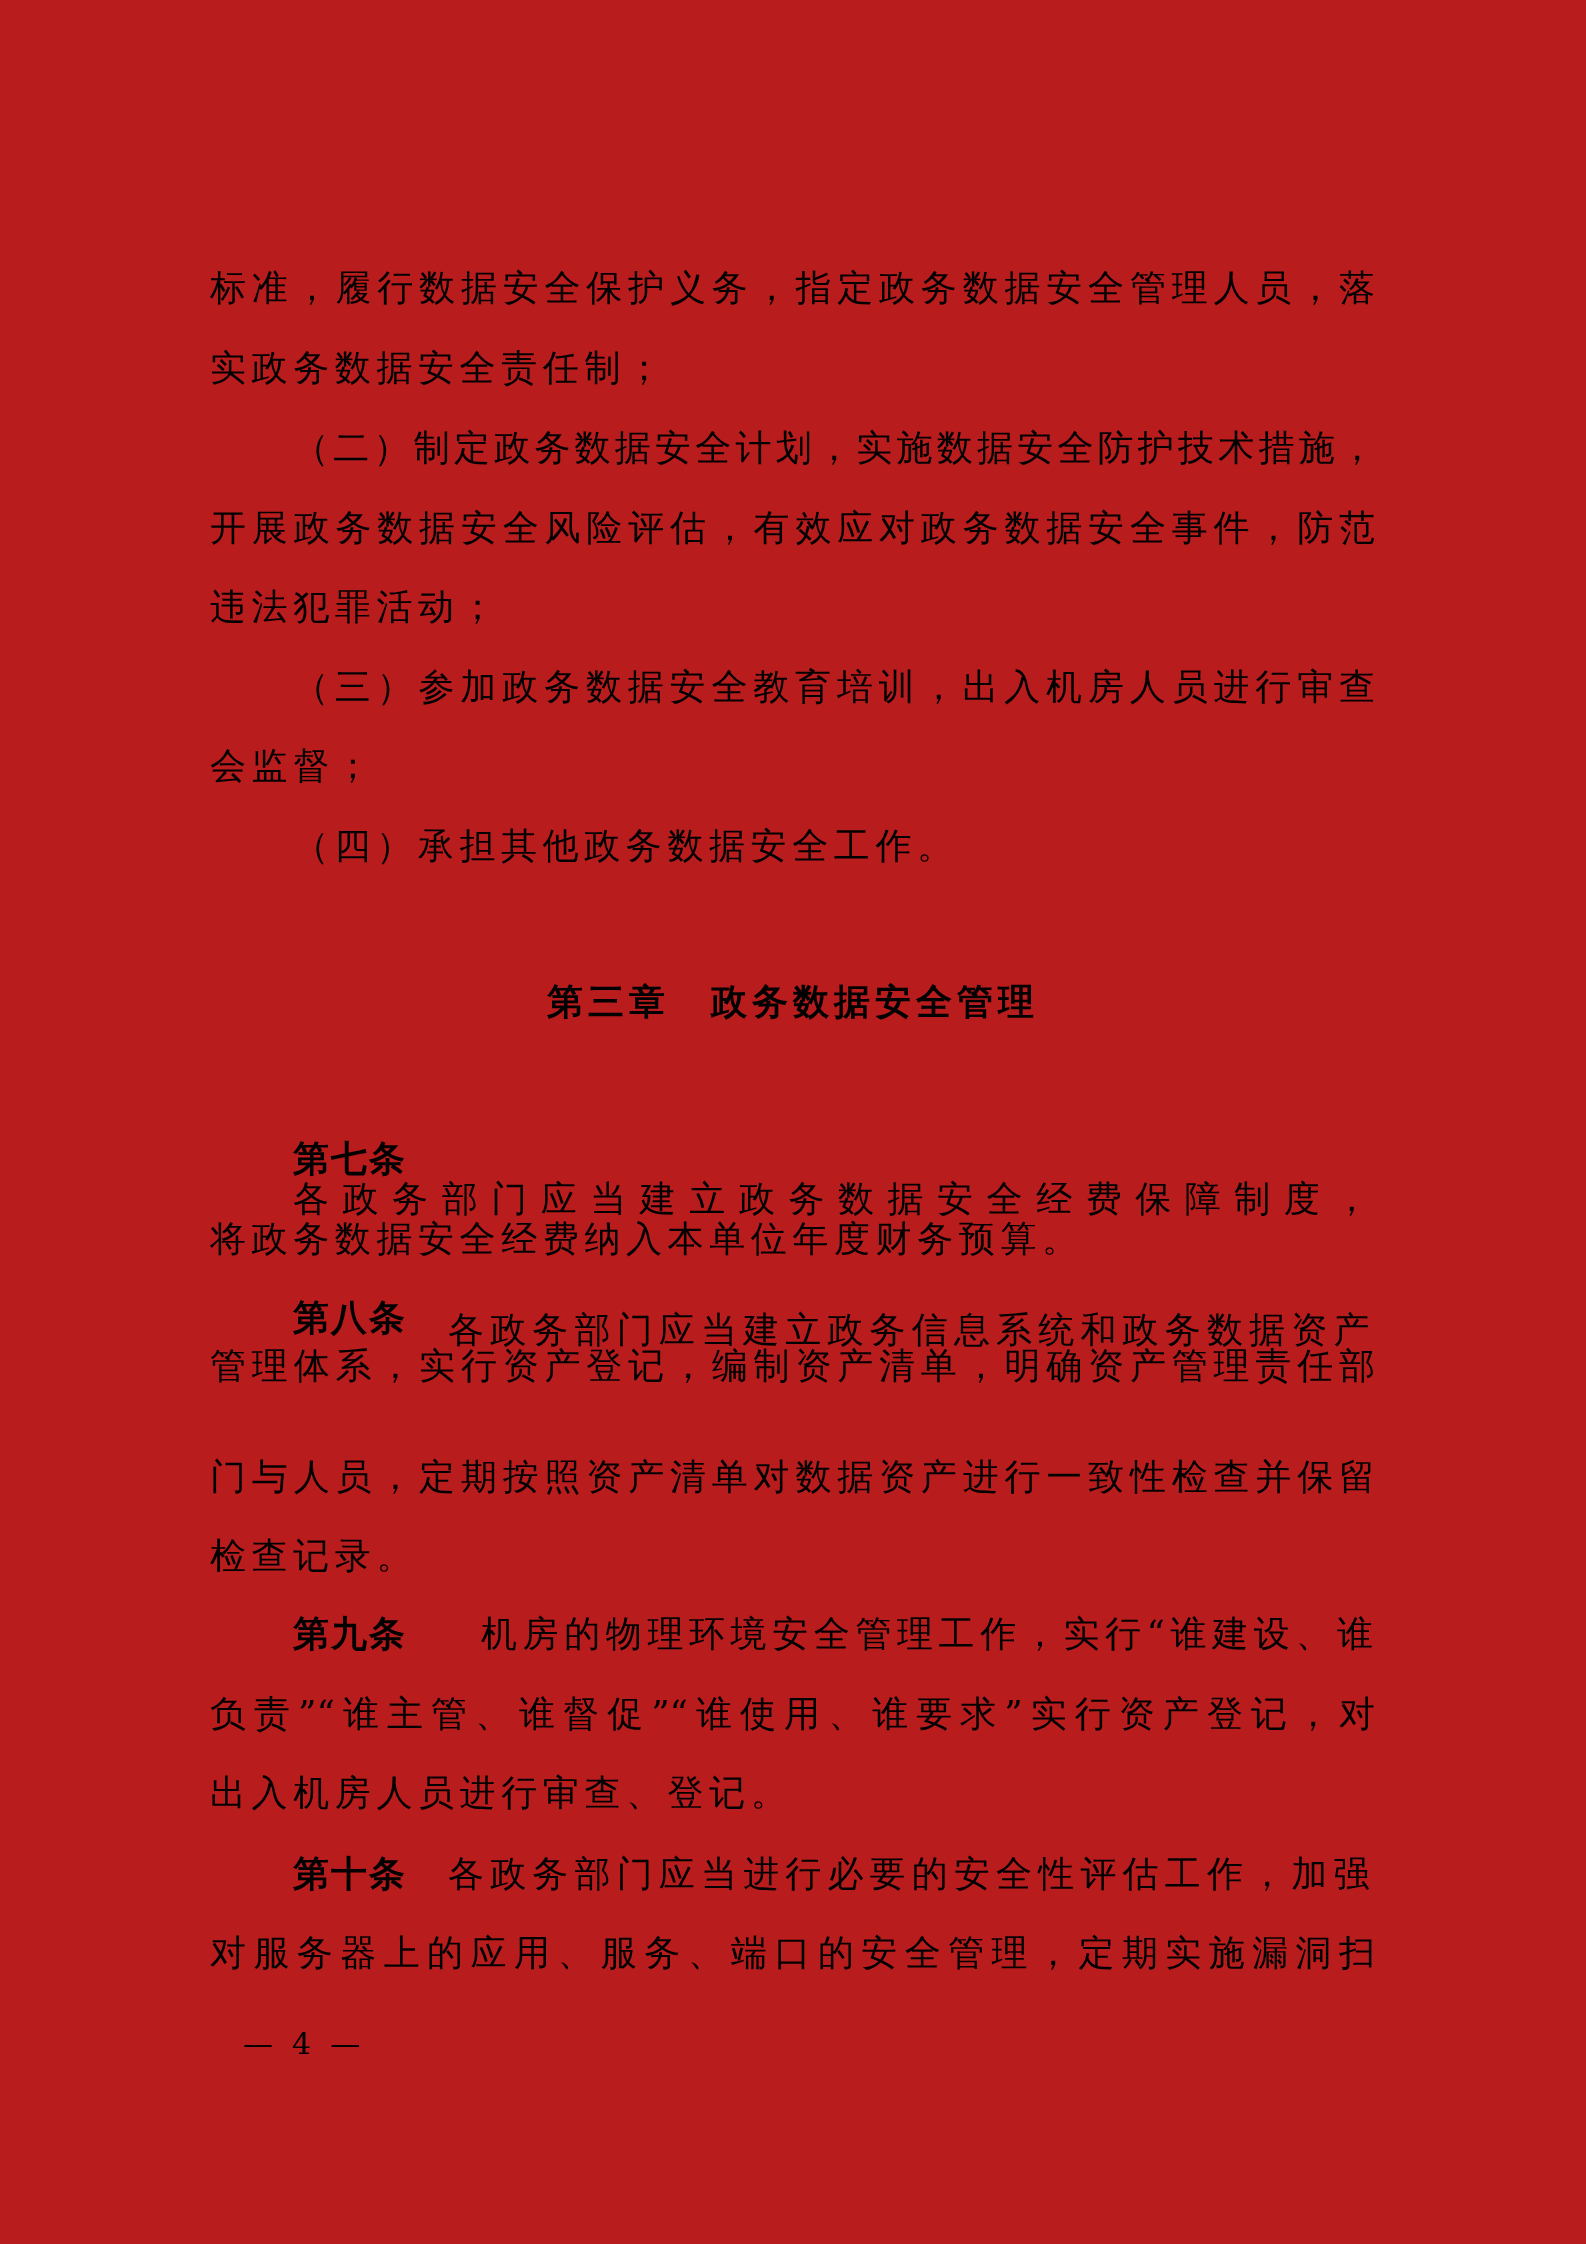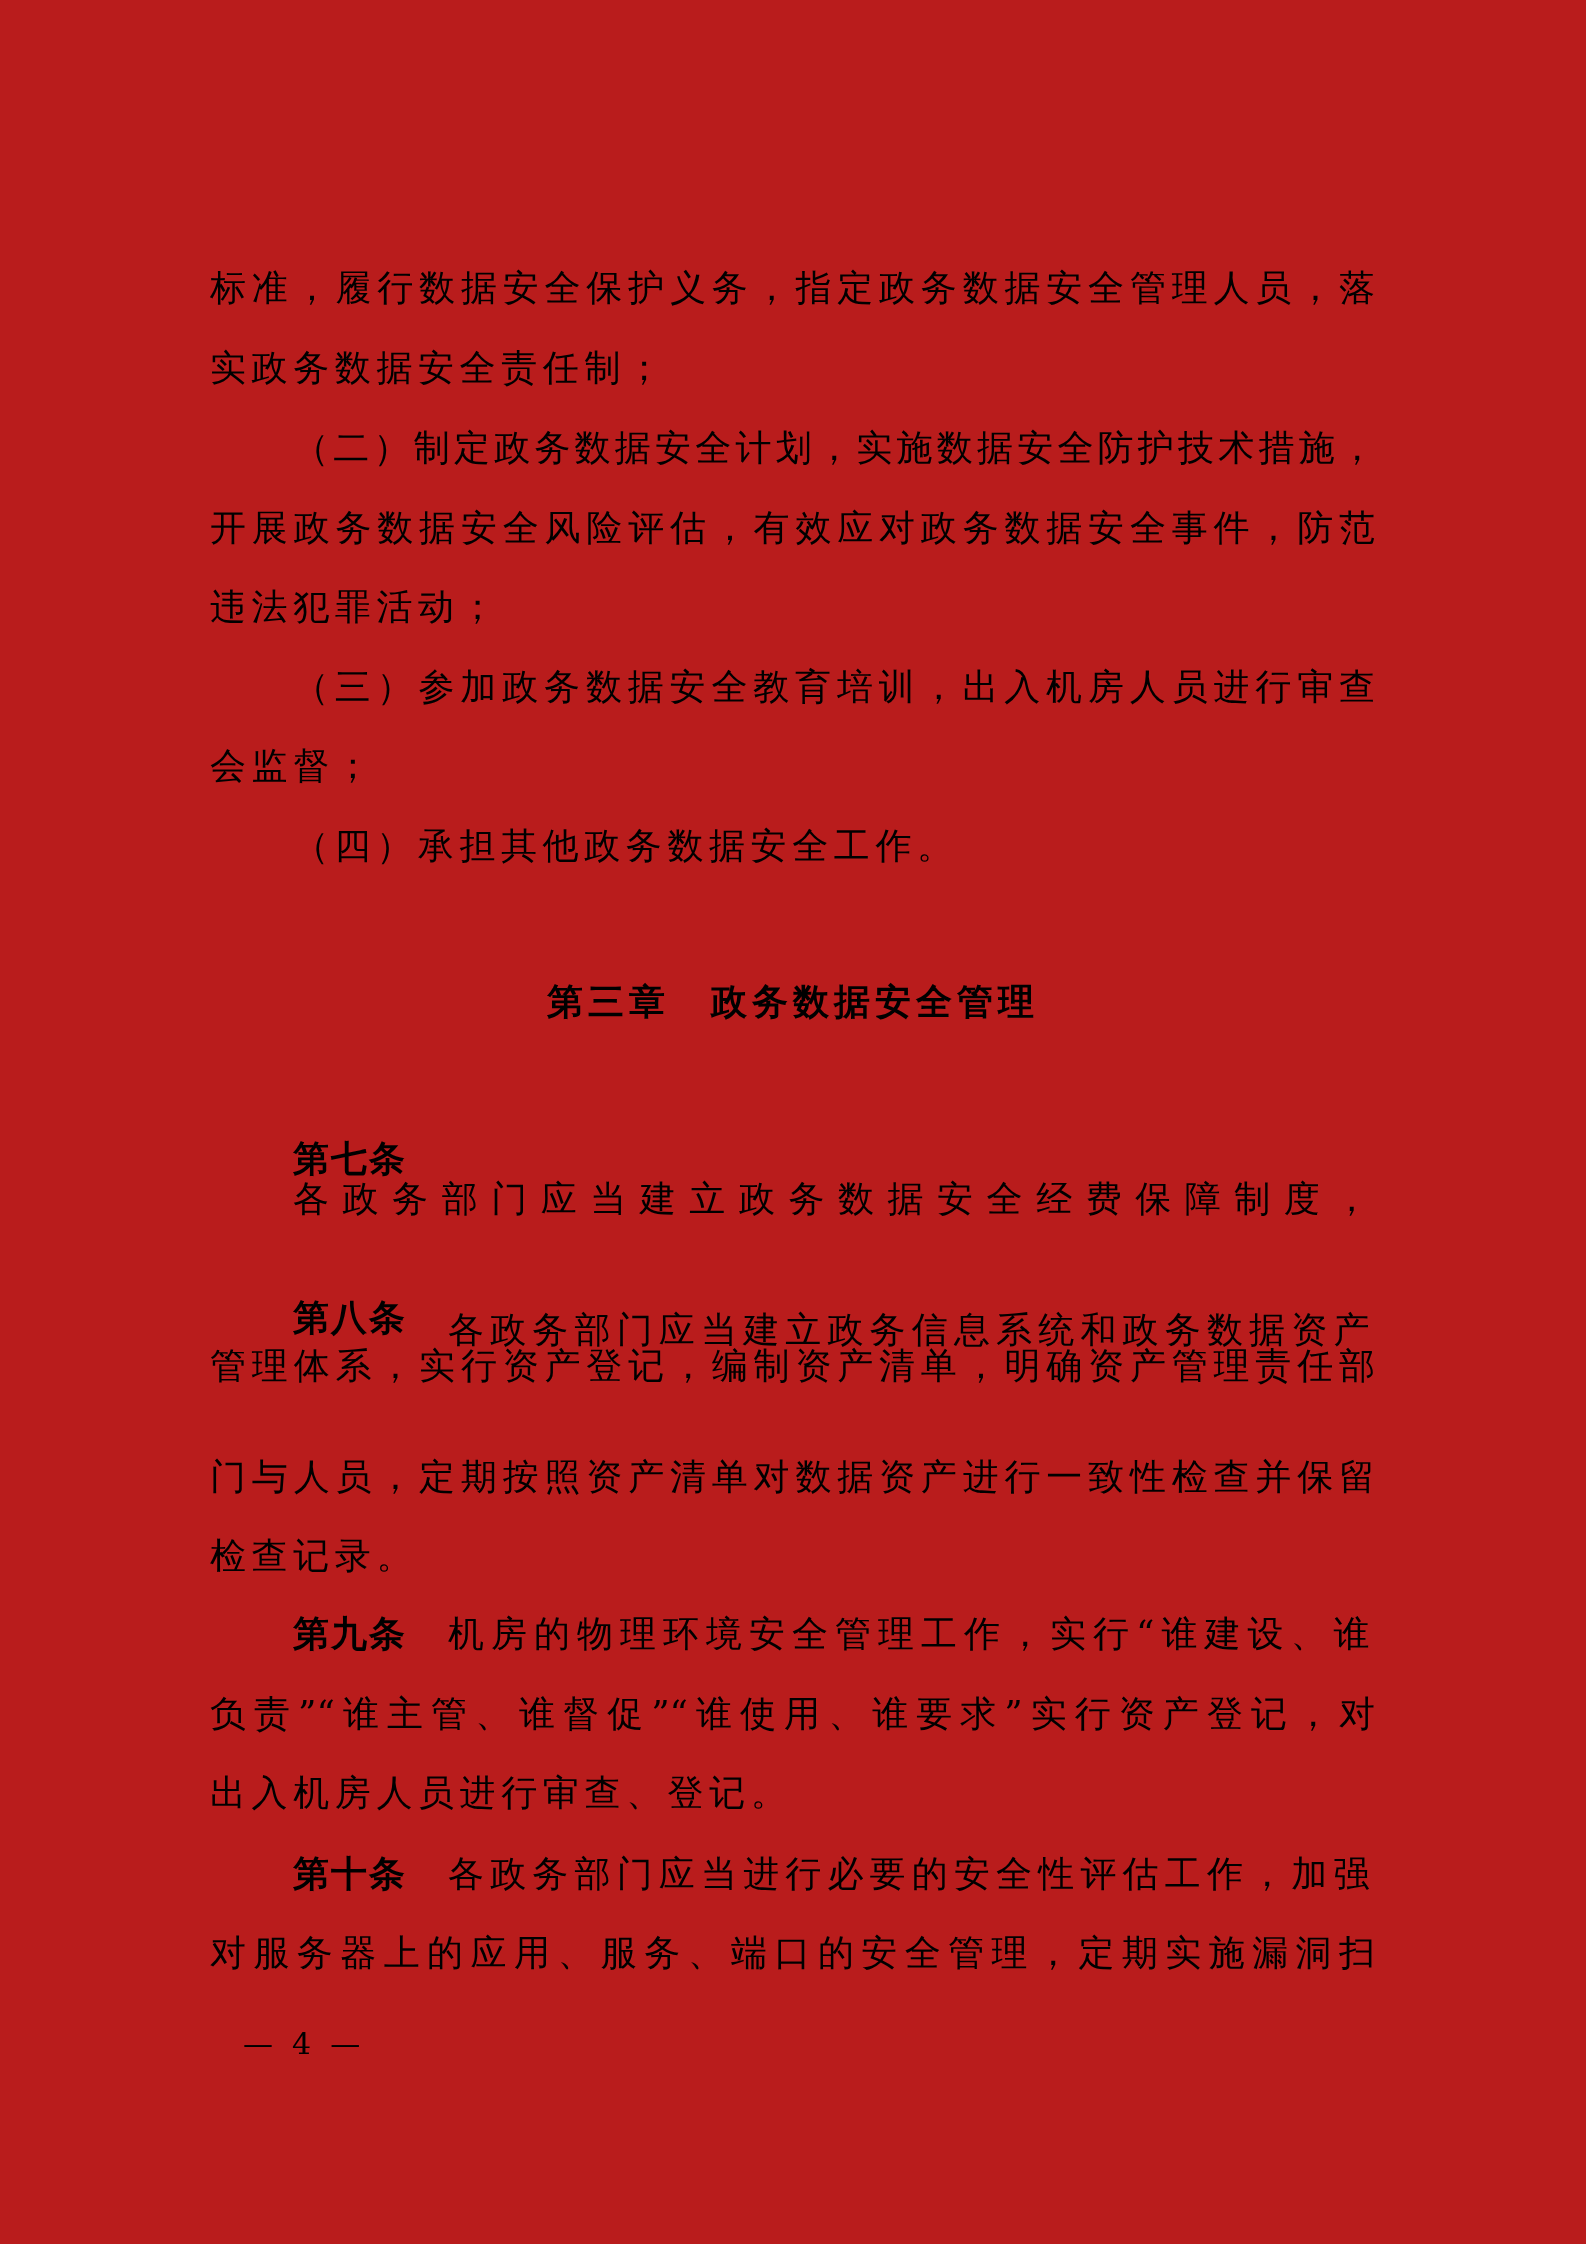--- a/index.html
+++ b/index.html
@@ -89,30 +89,31 @@
   <div class="line" style="top:746px;">会监督；</div>
 
   <div class="line indent" style="top:826px;">（四）承担其他政务数据安全工作。</div>
 
   <div class="heading">第三章　政务数据安全管理</div>
 
   <div class="line indent article-line" style="top:1139px;flex-direction:column;">
     <span class="label">第七条</span>
     <span class="article-text" style="flex:1; text-align:justify; text-align-last:justify;">各政务部门应当建立政务数据安全经费保障制度，</span>
   </div>
+  <div class="line" style="top:1219px;">将政务数据安全经费纳入本单位年度财务预算。</div>
 
   <div class="line indent article-line" style="top:1298px;">
     <span class="label">第八条</span>
     <span class="article-text" style="flex:1; text-align:justify; text-align-last:justify;margin-top:12px;">各政务部门应当建立政务信息系统和政务数据资产</span>
   </div>
   <div class="line full" style="top:1346px;">管理体系，实行资产登记，编制资产清单，明确资产管理责任部</div>
   <div class="line full" style="top:1457px;">门与人员，定期按照资产清单对数据资产进行一致性检查并保留</div>
   <div class="line" style="top:1536px;">检查记录。</div>
 
-  <div class="line indent article-line" style="top:1614px;">
+  <div class="line indent article-line" style="top:1614px;gap:33px;">
     <span class="label">第九条</span>
     <span class="article-text" style="flex:1; text-align:justify; text-align-last:justify;">机房的物理环境安全管理工作，实行“谁建设、谁</span>
   </div>
   <div class="line full" style="top:1694px;">负责”“谁主管、谁督促”“谁使用、谁要求”实行资产登记，对</div>
   <div class="line" style="top:1773px;">出入机房人员进行审查、登记。</div>
 
   <div class="line indent article-line" style="top:1854px;">
     <span class="label">第十条</span>
     <span class="article-text" style="flex:1; text-align:justify; text-align-last:justify;">各政务部门应当进行必要的安全性评估工作，加强</span>
   </div>

